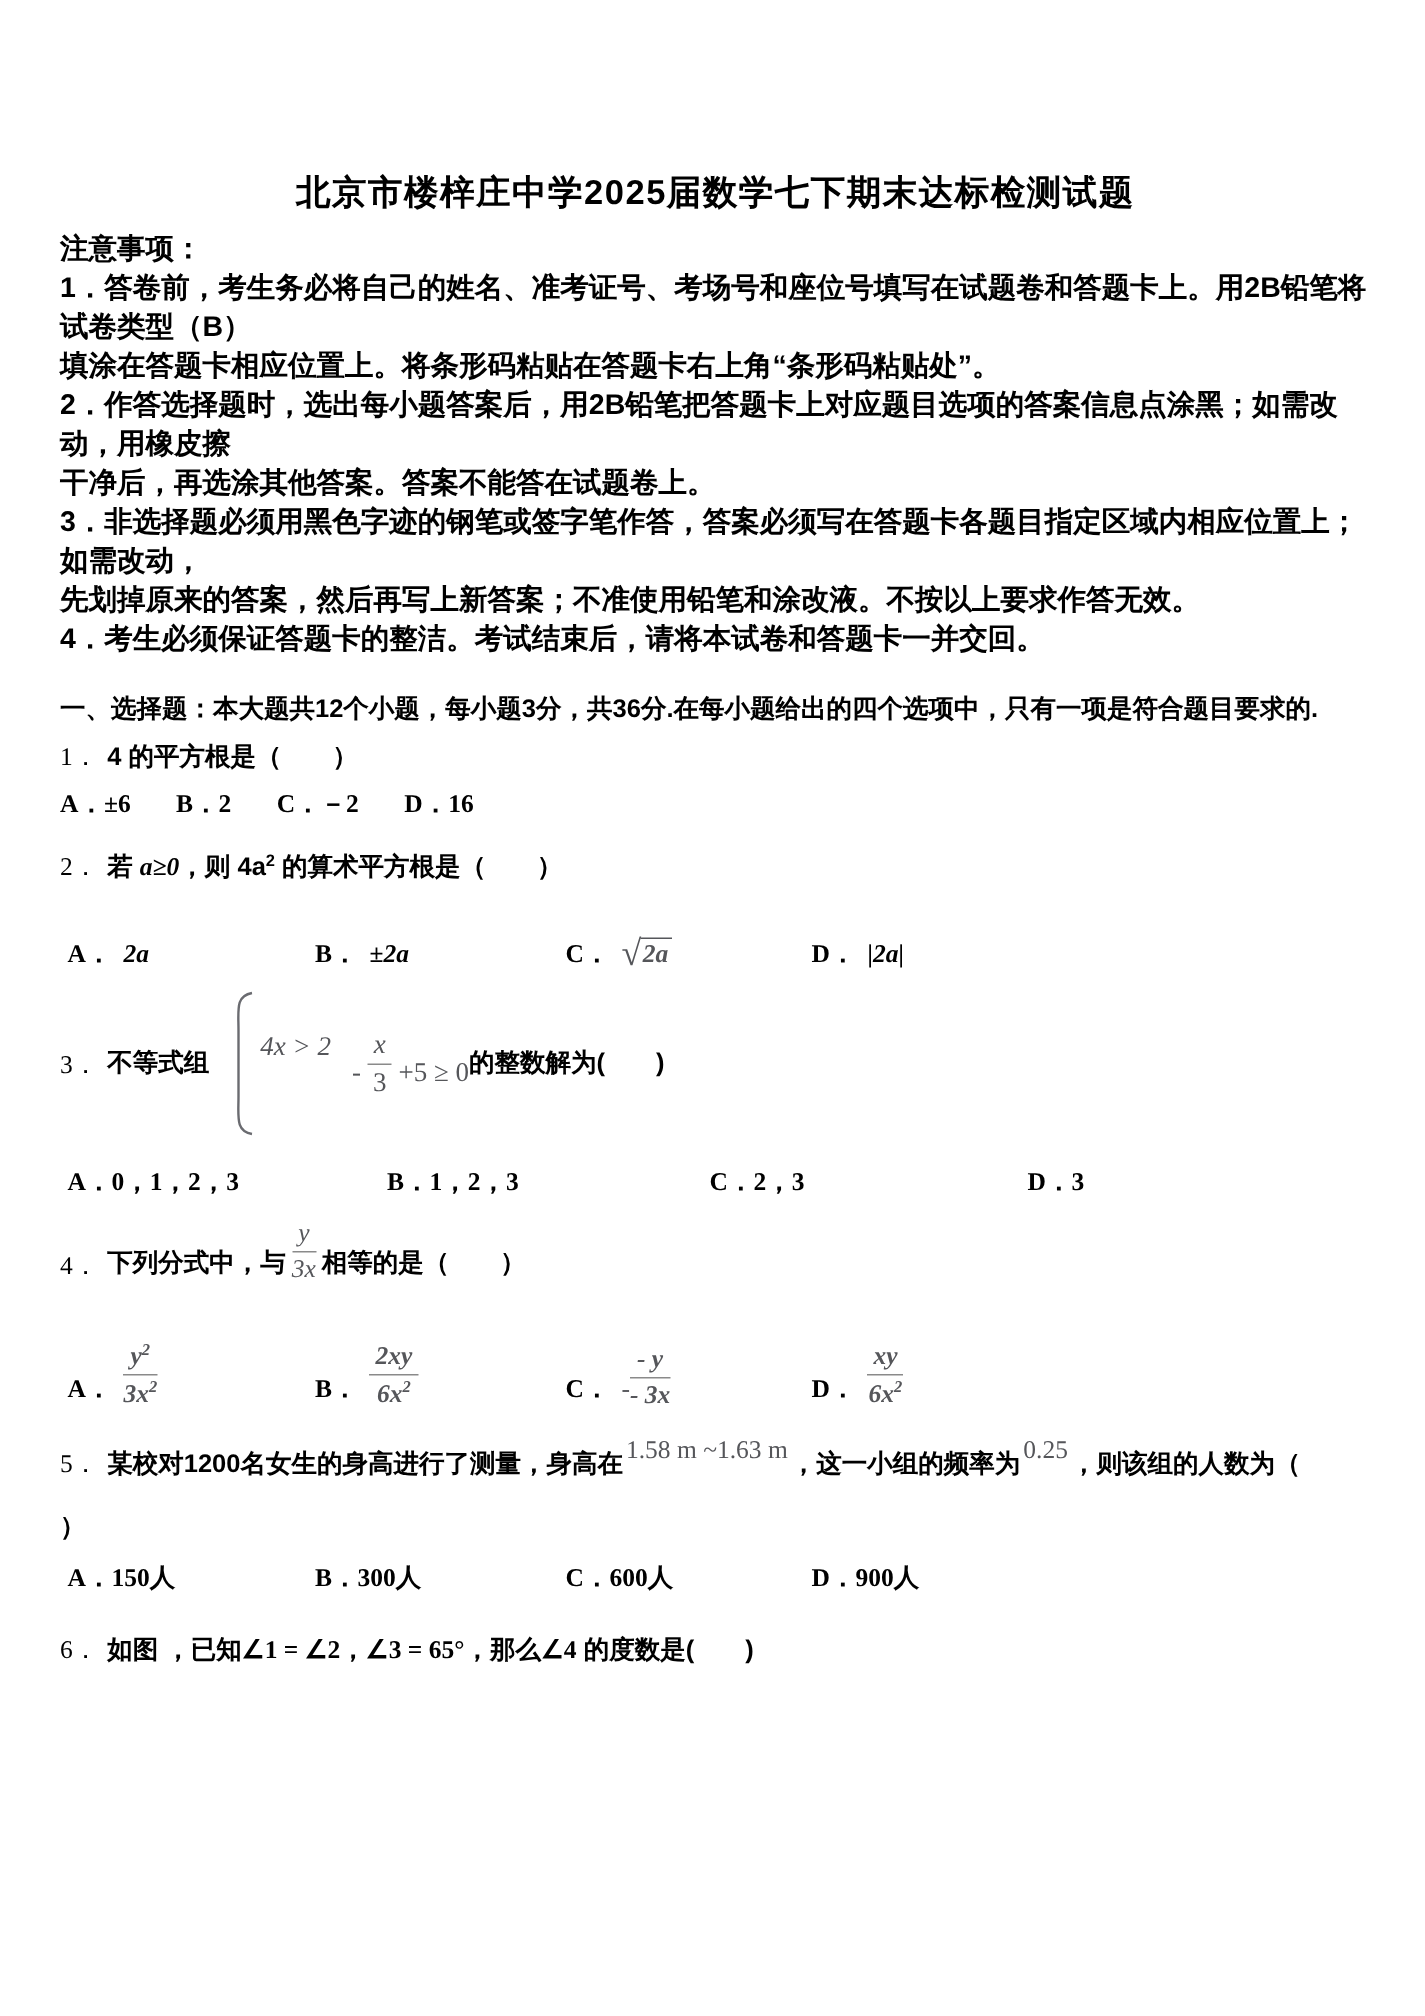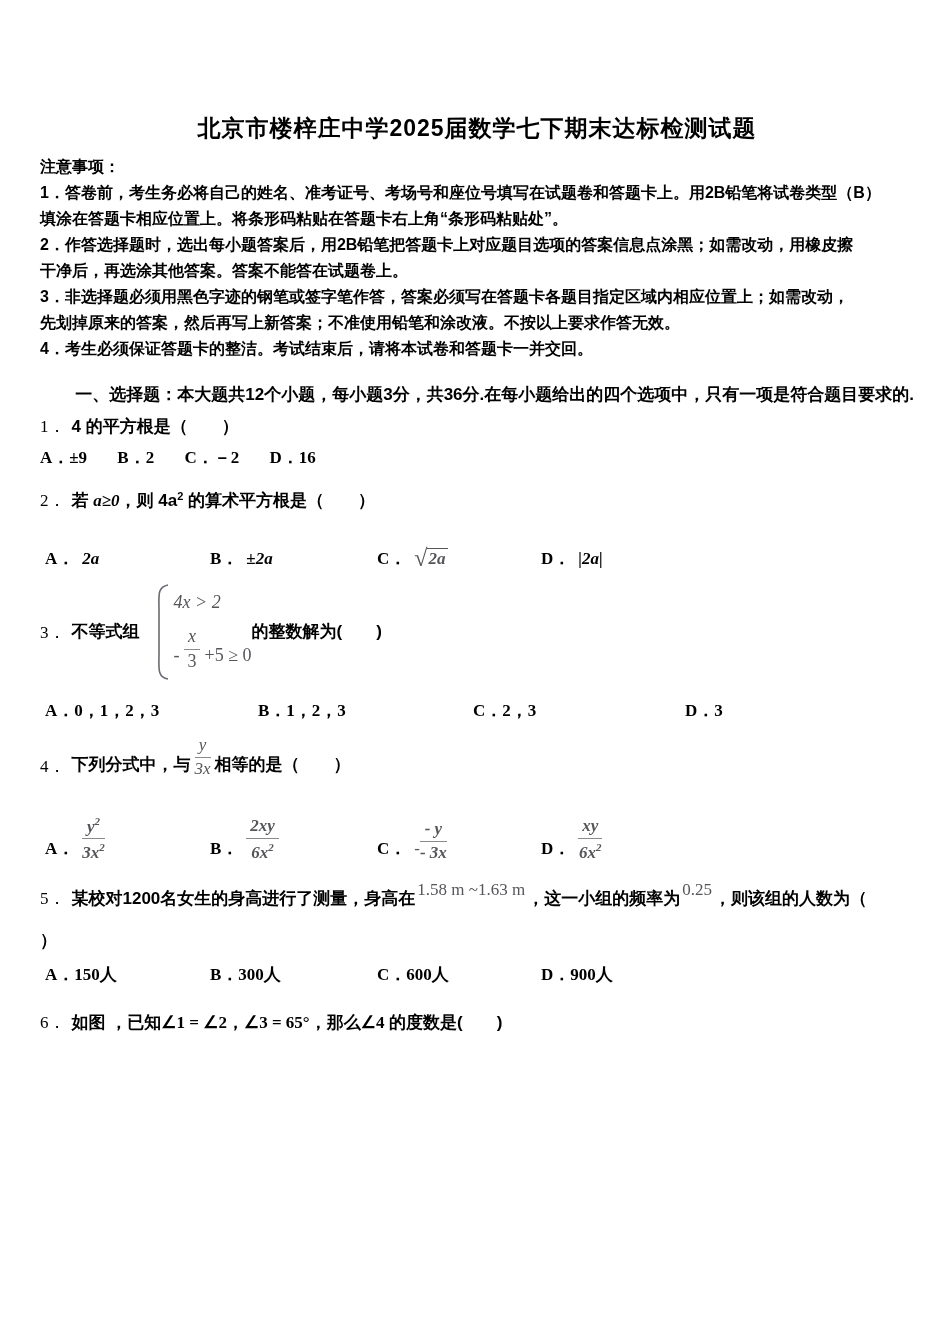--- a/index.html
+++ b/index.html
@@ -9,23 +9,23 @@
     font-family: "Liberation Sans", sans-serif; position: relative; overflow: hidden;
   }
   .content { padding: 112px 36px 0 40px; }
 
   .title {
     text-align:center; font-size:23px; font-weight:bold; margin:0 0 10px 0;
     letter-spacing:1px; line-height:32px;
   }
 
   .line { font-size:17px; line-height:26px; font-weight:bold; }
-  .notice-line { font-size:16px; line-height:26px; font-weight:bold; }
-
-  .section-heading { margin-top:20px;text-align:right; }
+  .notice-line { font-size:19px; line-height:26px; font-weight:bold; }
+
+  .section-heading { margin-top:20px; }
 
   .qline { margin-top:6px; font-size:17px; line-height:26px; font-weight:bold; }
   .qnum { font-family:"Liberation Serif", serif; font-weight:normal; margin-right:6px; }
 
   
   .optrow-inline { margin-top:5px; font-family:"Liberation Serif", serif; font-weight:bold; font-size:17px; line-height:26px; }
   .optrow-inline .opt { margin-right:26px; }
 
   
   .optgrid {
@@ -50,21 +50,21 @@
 
   
   .sqrt { font-family:"Liberation Serif", serif; color:#55565a; white-space:nowrap; }
   .sqrt .radsym { font-size:24px; font-style:normal; vertical-align:-2px; }
   .sqrt .vinc { border-top:1.5px solid #55565a; padding:0 3px 0 1px; font-style:italic; }
 
   
   .q3wrap { display:flex; align-items:center; margin-top:10px; font-size:17px; }
   .q3wrap .stem { font-weight:bold; line-height:26px; }
   .brace-box { width:26px; height:100px; margin:0 2px 0 6px; flex:0 0 auto; }
-  .cases { display:flex; flex-direction:column; justify-content:center; gap:14px; }
+  .cases { display:flex; flex-direction:row; justify-content:center; gap:14px; }
   .caseline { font-family:"Liberation Serif", serif; color:#55565a; font-size:18px; white-space:nowrap; }
 
   
   .q4stem { display:flex; align-items:flex-end; margin-top:12px; font-size:17px; }
   .q4stem .stem { font-weight:bold; line-height:26px; }
 
   
   .raised { font-family:"Liberation Serif", serif; color:#55565a; font-weight:normal; position:relative; top:-9px; padding:0 2px; }
 
   .gap-tall { margin-top:14px; }
@@ -95,21 +95,21 @@
       <div class="notice-line">先划掉原来的答案，然后再写上新答案；不准使用铅笔和涂改液。不按以上要求作答无效。</div>
       <div class="notice-line">4．考生必须保证答题卡的整洁。考试结束后，请将本试卷和答题卡一并交回。</div>
     </div>
 
     <div class="line section-heading">一、选择题：本大题共12个小题，每小题3分，共36分.在每小题给出的四个选项中，只有一项是符合题目要求的.</div>
 
     <div class="qline">
       <span class="qnum">1．</span><span>4 的平方根是（　　）</span>
     </div>
     <div class="optrow-inline">
-      <span class="opt">A．±9</span>
+      <span class="opt">A．±6</span>
       <span class="opt">B．2</span>
       <span class="opt">C．－2</span>
       <span class="opt">D．16</span>
     </div>
 
     <div class="qline mt12">
       <span class="qnum">2．</span><span>若 </span><span class="serifb mital">a≥0</span><span>，则 4a</span><sup class="tsup">2</sup><span> 的算术平方根是（　　）</span>
     </div>
     <div class="optgrid mt10" style="min-height:48px;">
       <div class="ocell">

